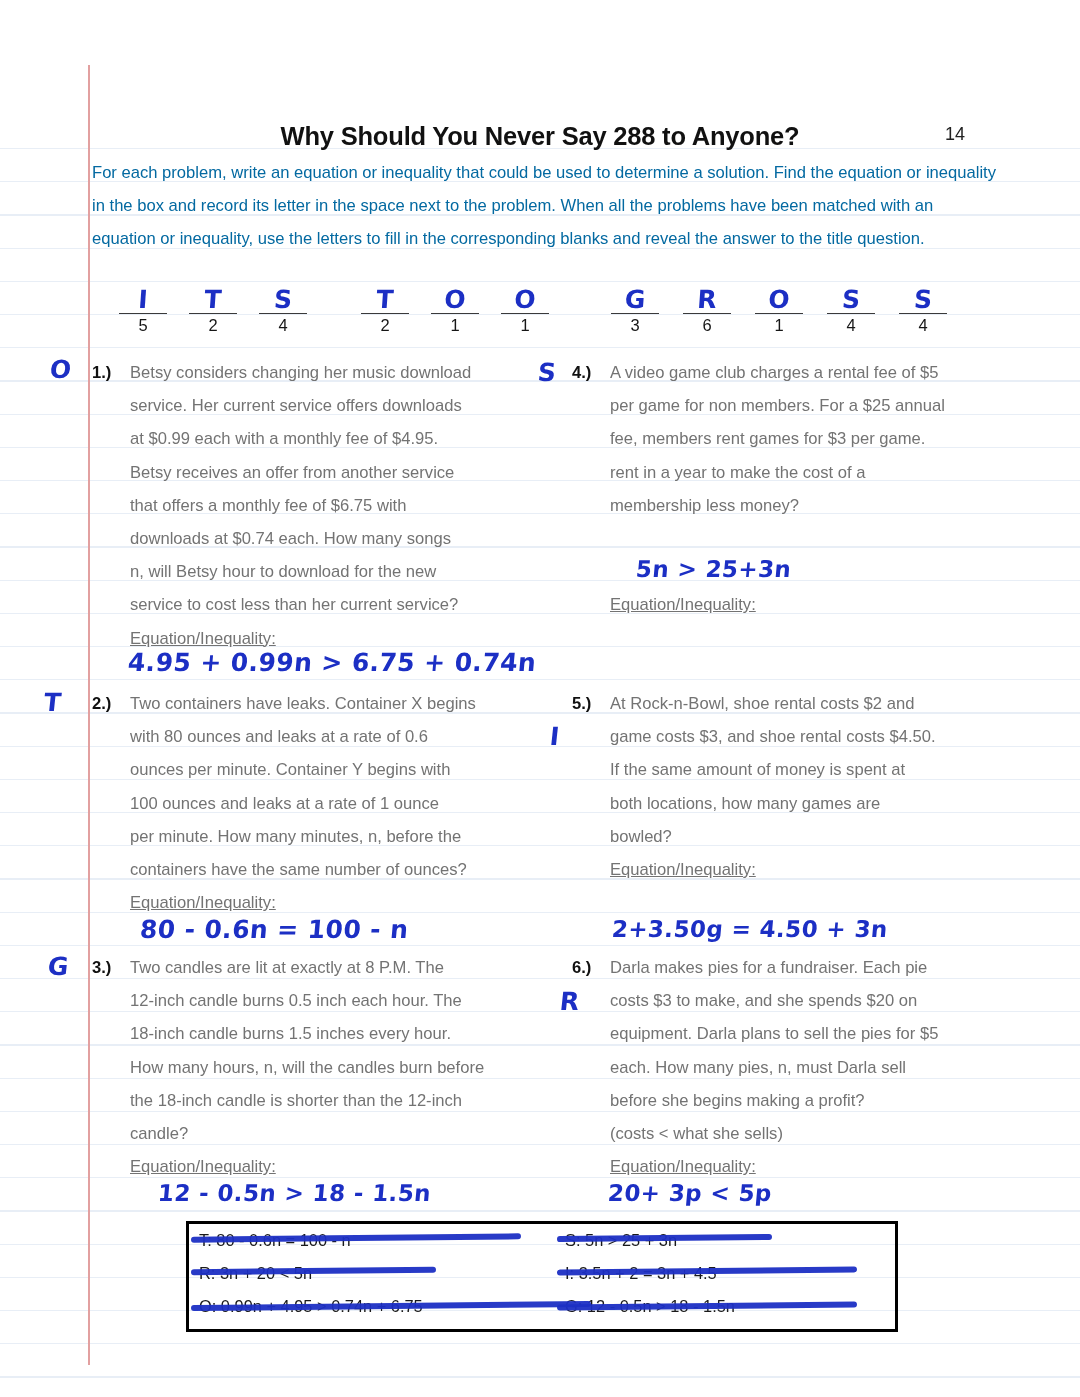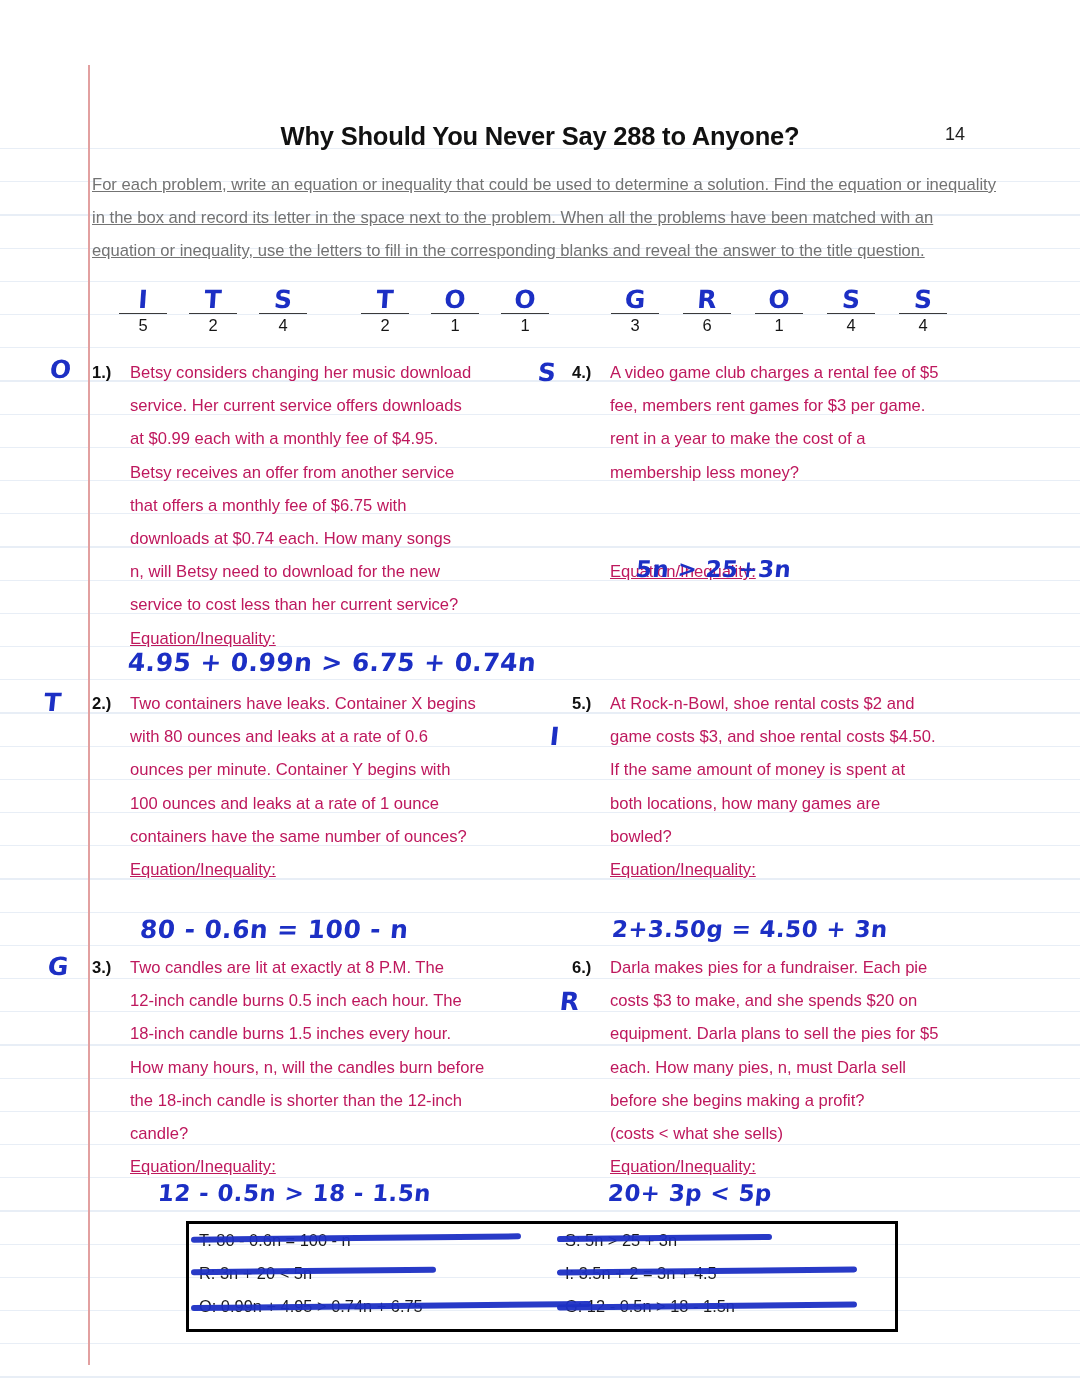--- a/index.html
+++ b/index.html
@@ -49,26 +49,25 @@
   }
   #page-num {
     position: absolute;
     left: 945px; top: 124px;
     font-size: 18px;
     color: #222;
   }
   
   #instructions {
     position: absolute;
-    left: 92px; top: 168px;
+    left: 92px; top: 156px;
     width: 905px;
     font-size: 16.6px;
     line-height: 33.2px;
-    color: #737373;
-    text-decoration: underline;
+    color: #0369a1;
   }
   
   #blank-row {
     position: absolute;
     left: 108px;
     top: 286px;
     width: 900px;
     height: 48px;
   }
   .blank {
@@ -109,21 +108,21 @@
     left: 0; top: 0;
     font-size: 16.6px;
     font-weight: bold;
     color: #111;
     line-height: 33.2px;
   }
   .prob-body {
     margin-left: 38px;
     font-size: 16.6px;
     line-height: 33.2px;
-    color: #be185d;
+    color: #737373;
   }
   .prob-body .ln1 { margin-left: -38px; text-indent: 38px; }
   
   .hand {
     font-family: "DejaVu Sans", sans-serif;
     color: #1c2fc4;
     font-weight: bold;
     transform: skewX(-5deg);
     display: inline-block;
     letter-spacing: 0.4px;
@@ -248,50 +247,52 @@
       <div class="margin-letter" style="left: 50px; top: 355px;">O</div>
       <div class="prob col-left" style="top: 356px;">
         <div class="prob-num">1.)</div>
         <div class="prob-body">
           <div class="ln1">Betsy considers changing her music download</div>
           <div>service.  Her current service offers downloads</div>
           <div>at $0.99 each with a monthly fee of $4.95.</div>
           <div>Betsy receives an offer from another service</div>
           <div>that offers a monthly fee of $6.75 with</div>
           <div>downloads at $0.74 each.  How many songs</div>
-          <div>n, will Betsy need to download for the new</div>
+          <div>n, will Betsy hour to download for the new</div>
           <div>service to cost less than her current service?</div>
         </div>
         <div class="prob-body">
           <div><span style="text-decoration: underline;">Equation/Inequality:</span></div>
         </div>
       </div>
       <div class="margin-letter" style="left: 538px; top: 358px;">S</div>
       <div class="prob col-right" style="top: 356px;">
         <div class="prob-num">4.)</div>
         <div class="prob-body">
           <div class="ln1">A video game club charges a rental fee of $5</div>
+          <div>per game for non members.  For a $25 annual</div>
           <div>fee, members rent games for $3 per game.</div>
           <div>rent in a year to make the cost of a</div>
           <div>membership less money?</div>
         </div>
         <div class="prob-body">
           <div>&nbsp;</div>
           <div>&nbsp;</div>
           <div><span style="text-decoration: underline;">Equation/Inequality:</span></div>
         </div>
       </div>
       <div class="margin-letter" style="left: 44px; top: 688px;">T</div>
       <div class="prob col-left" style="top: 687px;">
         <div class="prob-num">2.)</div>
         <div class="prob-body">
           <div class="ln1">Two containers have leaks.  Container X begins</div>
           <div>with 80 ounces and leaks at a rate of 0.6</div>
           <div>ounces per minute.  Container Y begins with</div>
           <div>100 ounces and leaks at a rate of 1 ounce</div>
+          <div>per minute.  How many minutes, n, before the</div>
           <div>containers have the same number of ounces?</div>
         </div>
         <div class="prob-body">
           <div><span style="text-decoration: underline;">Equation/Inequality:</span></div>
         </div>
       </div>
       <div class="margin-letter" style="left: 550px; top: 722px;">I</div>
       <div class="prob col-right" style="top: 687px;">
         <div class="prob-num">5.)</div>
         <div class="prob-body">

